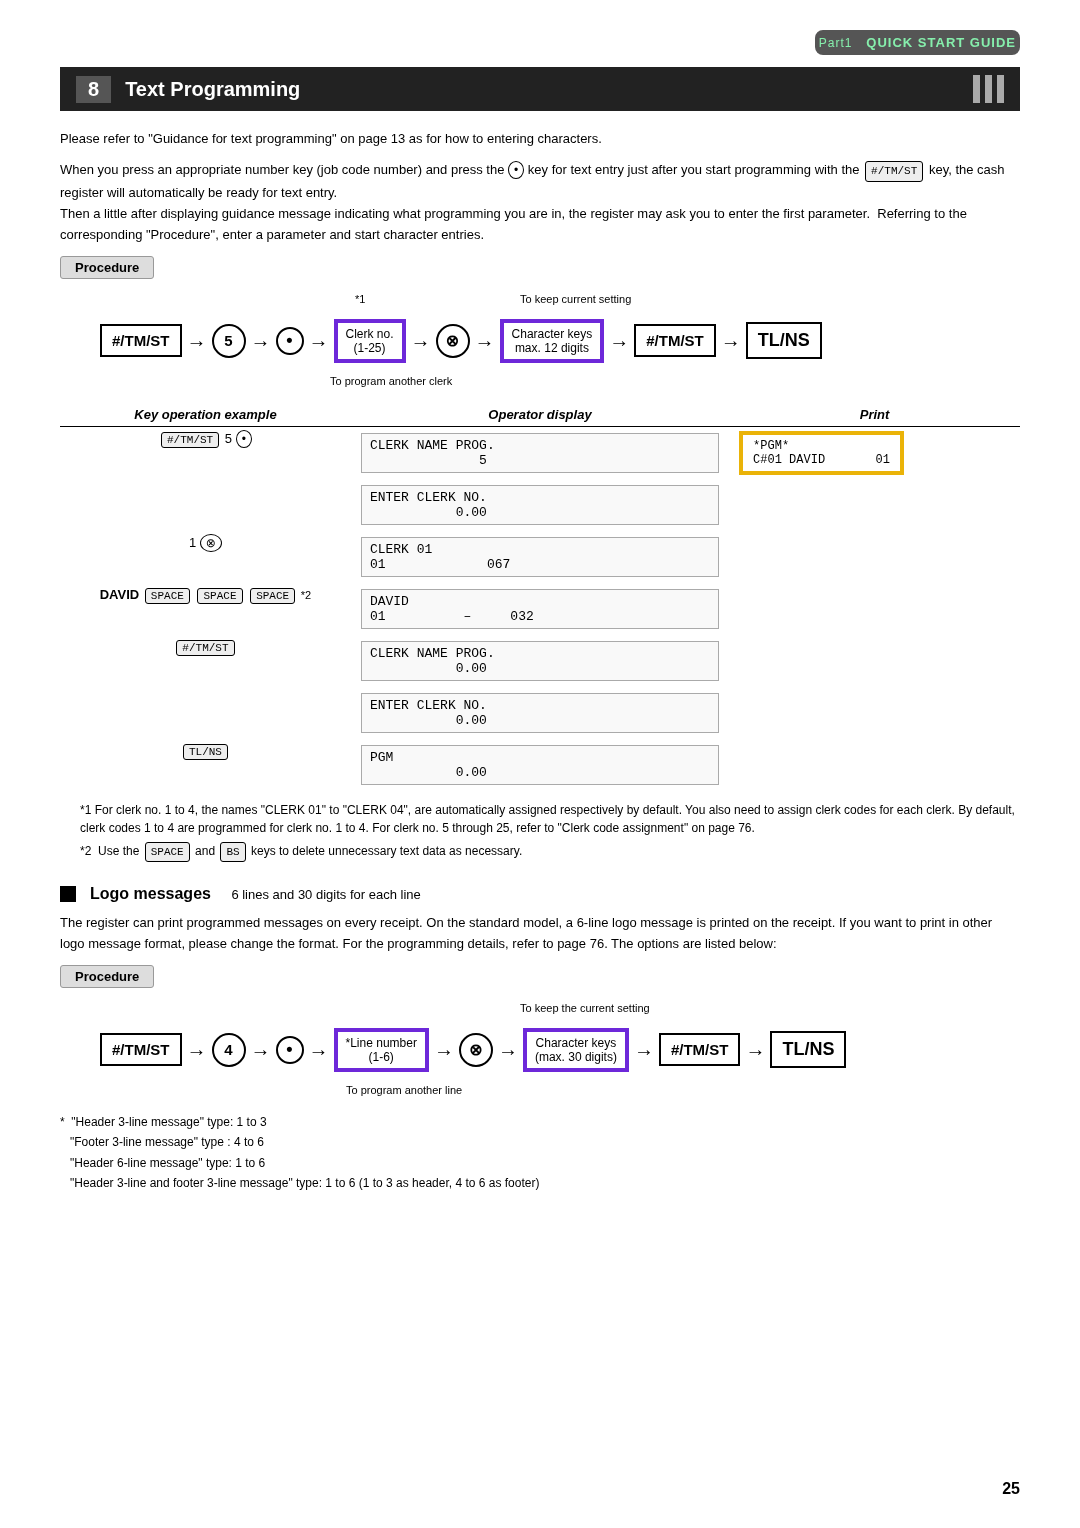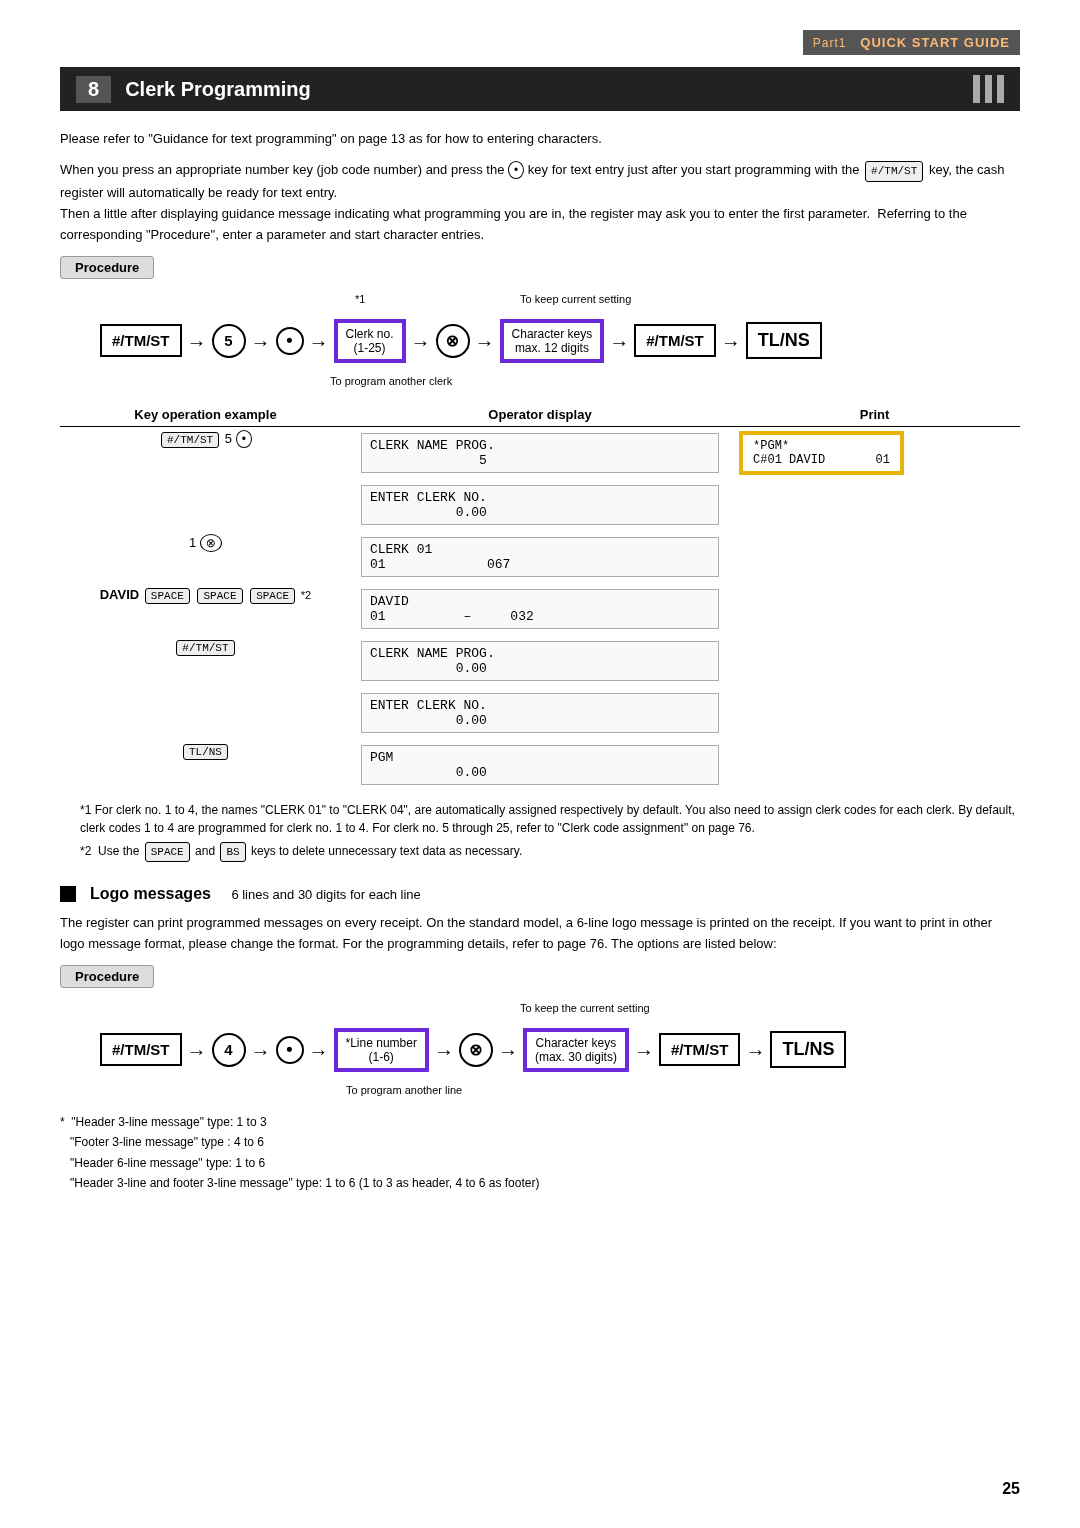--- a/index.html
+++ b/index.html
@@ -19,25 +19,26 @@
       background: #fff;
     }
     
     .top-header {
       display: flex;
       justify-content: flex-end;
       margin-bottom: 12px;
     }
     .top-header-bar {
       background: #555;
-      color: #fdba74;
-      font-size: 13px;
-      font-weight: bold;
-      padding: 5px 10px;
+      color: #86efac;
+      font-size: 13px;
+      font-weight: bold;
+      padding: 5px 4px;
       letter-spacing: 1px;
+      border-radius: 8px;
     }
     .top-header-bar span.part {
       font-weight: normal;
       font-size: 12px;
     }
     
     .section-title-bar {
       display: flex;
       align-items: center;
       background: #222;
@@ -154,20 +155,21 @@
       border-collapse: collapse;
       margin: 10px 0 10px 0;
       font-size: 13px;
     }
     .operation-table th {
       font-weight: bold;
       text-align: center;
       border-bottom: 1.5px solid #000;
       padding: 4px 8px;
       font-size: 13px;
+      font-style: italic;
     }
     .operation-table td {
       padding: 4px 10px;
       vertical-align: top;
     }
     .col-key { width: 200px; text-align: center; }
     .col-display { width: 260px; }
     .col-print { width: 200px; }
     .display-box {
       font-family: 'Courier New', monospace;
@@ -225,21 +227,21 @@
     <div class="top-header-bar">
       <span class="part">Part1</span>
       &nbsp;
       <span>QUICK START GUIDE</span>
     </div>
   </div>
 
   
   <div class="section-title-bar">
     <span class="section-num">8</span>
-    <span>Clerk Programming</span>
+    <span>Text Programming</span>
     <div class="section-lines">
       <div class="section-line"></div>
       <div class="section-line"></div>
       <div class="section-line"></div>
     </div>
   </div>
 
   
   <p class="body-text">Please refer to "Guidance for text programming" on page 13 as for how to entering characters.</p>
 

